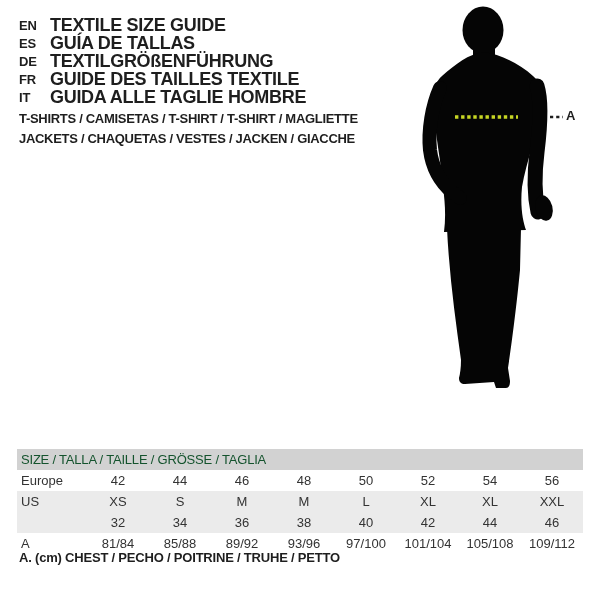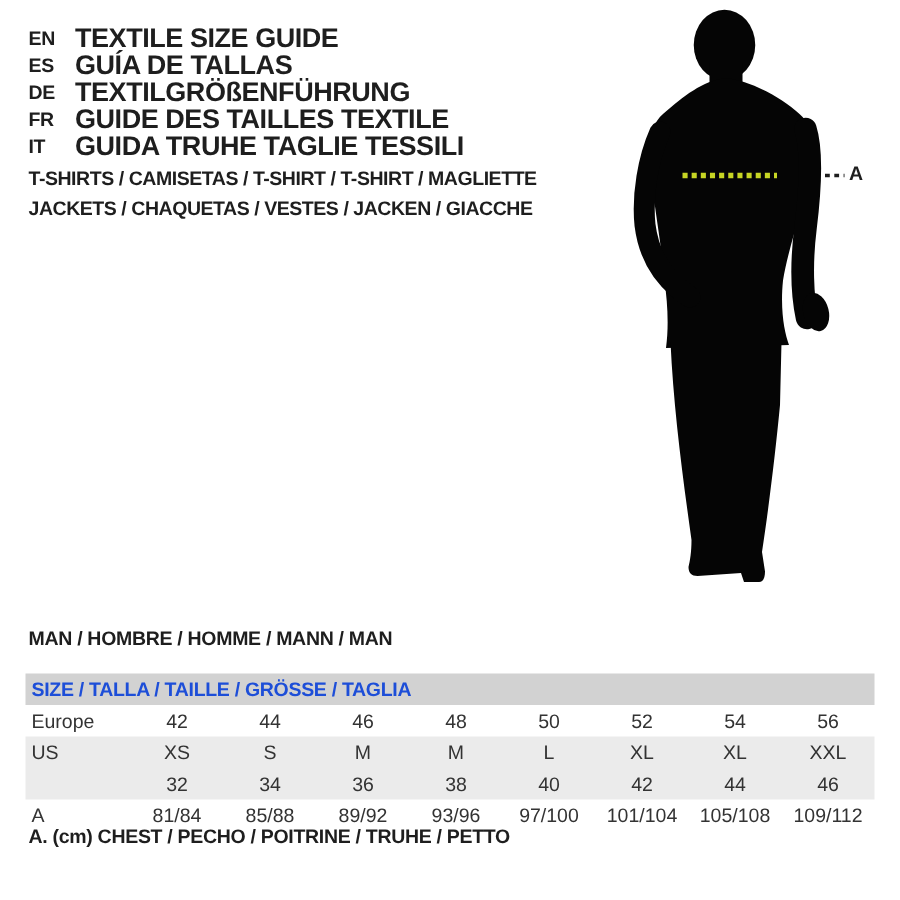--- a/index.html
+++ b/index.html
@@ -21,21 +21,21 @@
   .fillpart{fill:var(--sil,#050505);}
   .strokepart{fill:none;stroke:var(--sil,#050505);stroke-linecap:round;stroke-linejoin:round;}
   .chest-line{stroke:var(--dash,#c7d624);}
   .leader-line{stroke:var(--ink,#1e1e1e);}
   .measure-label{position:absolute;left:566px;top:108px;font-weight:bold;font-size:13px;}
   
   .section-title{position:absolute;left:19px;top:418px;font-weight:bold;font-size:13px;letter-spacing:-0.2px;}
   
   .size-table{position:absolute;left:17px;top:449px;width:566px;font-size:13px;color:var(--tabletext,#333);}
   .thead{background:var(--headerbg,#d2d2d2);height:21px;line-height:21px;padding-left:4px;
-    letter-spacing:-0.2px;color:#1d4ed8;font-weight:bold;}
+    letter-spacing:-0.2px;color:#14532d;}
   .trow{display:flex;height:21px;line-height:19.5px;align-items:center;}
   .trow.shade{background:var(--altbg,#ebebeb);}
   .tlabel{width:66px;padding-left:4px;}
   .tcell{flex:1;text-align:center;}
   
   .footnote{position:absolute;left:19px;top:550px;font-weight:bold;font-size:13px;letter-spacing:-0.2px;}
 </style>
 </head>
 <body>
 
@@ -53,21 +53,21 @@
       <div class="lang-row">
         <span class="lang-code">DE</span>
         <span class="lang-label">TEXTILGRÖßENFÜHRUNG</span>
       </div>
       <div class="lang-row">
         <span class="lang-code">FR</span>
         <span class="lang-label">GUIDE DES TAILLES TEXTILE</span>
       </div>
       <div class="lang-row">
         <span class="lang-code">IT</span>
-        <span class="lang-label">GUIDA TRUHE TAGLIE TESSILI</span>
+        <span class="lang-label">GUIDA ALLE TAGLIE HOMBRE</span>
       </div>
     </div>
 
   <div class="garment">
     <div>T-SHIRTS / CAMISETAS / T-SHIRT / T-SHIRT / MAGLIETTE</div>
     <div>JACKETS / CHAQUETAS / VESTES / JACKEN / GIACCHE</div>
   </div>
 
   <div class="figure">
     <svg viewBox="0 0 150 398">
@@ -84,21 +84,20 @@
                L90,379 C90,383 89,386 86,386 L76,386 L74,380
                L45,382 C41,382 39,380 39,376 C40,372 41,366 41,358
                C35,315 29,270 27,226 Z"></path>
       <line class="chest-line" x1="35" y1="115" x2="98" y2="115" stroke-width="3.6" stroke-dasharray="3.4 2.7"></line>
       <line class="leader-line" x1="130" y1="115" x2="143" y2="115" stroke-width="2.4" stroke-dasharray="3.2 3"></line>
     </svg>
   </div>
 
   <span class="measure-label">A</span>
 
-  <div class="section-title">MAN / HOMBRE / HOMME / MANN / MAN</div>
 
   <div class="size-table">
     <div class="thead">SIZE / TALLA / TAILLE / GRÖSSE / TAGLIA</div>
     <div id="tbody">
         <div class="trow">
           <div class="tlabel">Europe</div>
           <div class="tcell">42</div>
           <div class="tcell">44</div>
           <div class="tcell">46</div>
           <div class="tcell">48</div>

